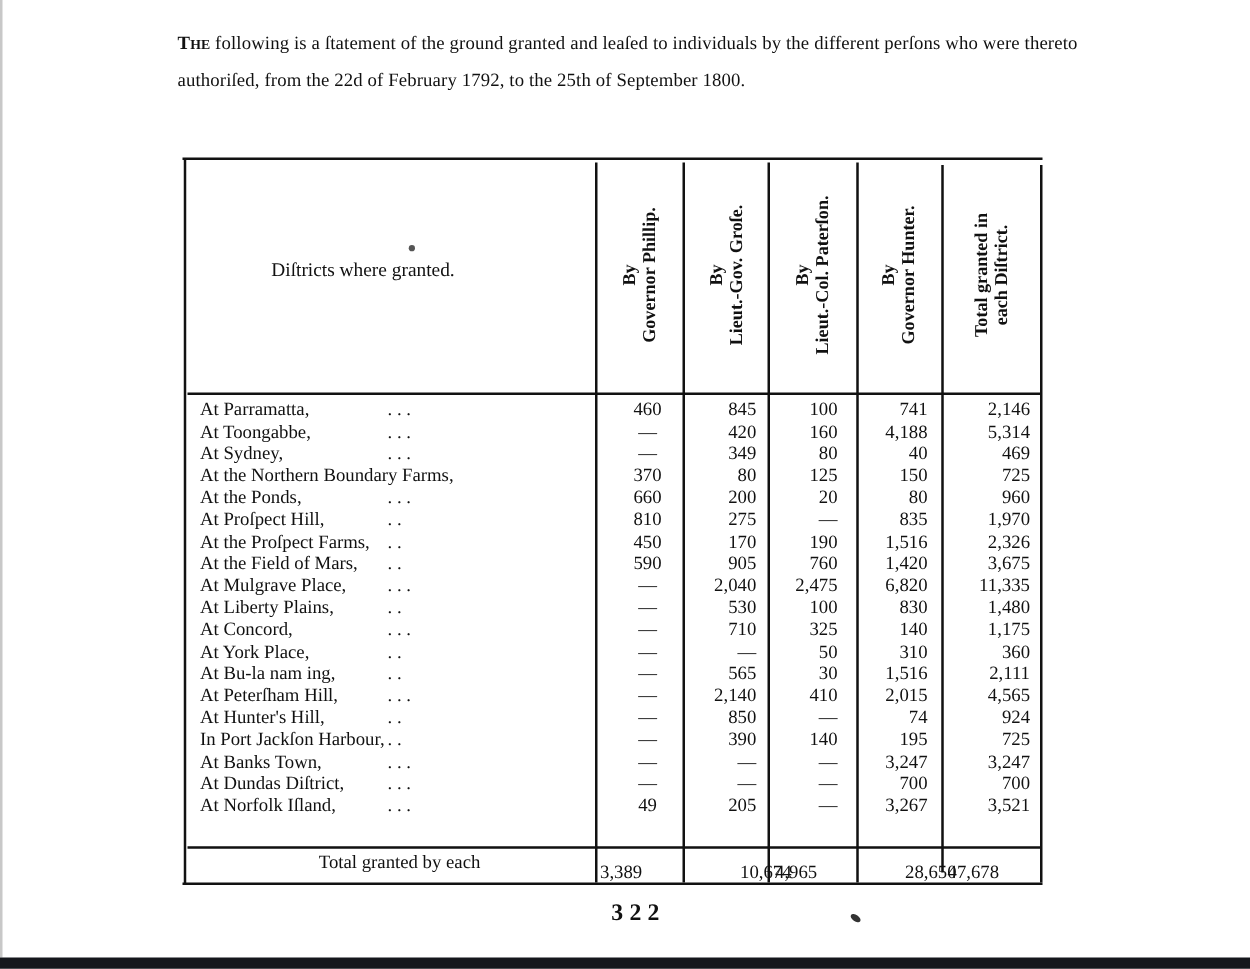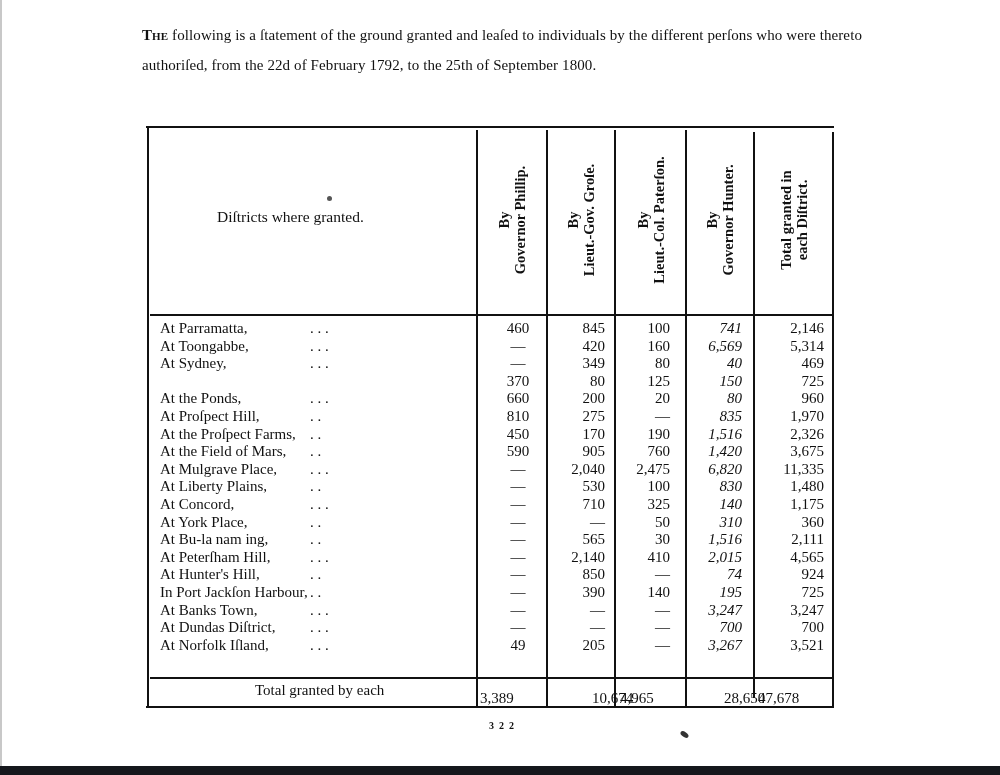--- a/index.html
+++ b/index.html
@@ -30,26 +30,26 @@
   .rows {
     position: absolute; left: 160px; top: 320px; width: 672px;
   }
   .row { position: relative; height: 17.6px; font-size: 15px; line-height: 17px; white-space: nowrap; }
   .row .name { position: absolute; left: 0; }
   .row .dots { position: absolute; left: 150px; width: 170px; letter-spacing: 0; }
   .row .c { position: absolute; text-align: right; font-size: 15px; }
   .c1 { left: 332px; width: 52px; text-align: center !important; }
   .c2 { left: 395px; width: 50px; }
   .c3 { left: 462px; width: 48px; }
-  .c4 { left: 530px; width: 52px; font-style: italic; }
+  .c4 { left: 530px; width: 52px; }
   .c5 { left: 598px; width: 66px; }
   .total-row { position: absolute; top: 682px; left: 160px; width: 672px; height: 22px; font-size: 15px; }
   .total-row .label { position: absolute; left: 95px; top: 0; }
   .total-row .c { position: absolute; top: 8px; }
-  .page-num { position: absolute; left: 489px; top: 720px; font-size: 10px; font-weight: bold; letter-spacing: 5px; }
+  .page-num { position: absolute; left: 489px; top: 720px; font-size: 19px; font-weight: bold; letter-spacing: 5px; }
   .smudge { position: absolute; left: 680px; top: 732px; width: 9px; height: 5px; background: #333; border-radius: 50%; transform: rotate(35deg); }
   .bottom-bar { position: absolute; left: 0; top: 766px; width: 1000px; height: 9px; background: #15171c; }
   .left-edge { position: absolute; left: 0; top: 0; width: 2px; height: 766px; background: #c8c8c8; }
 </style>
 </head>
 <body>
 
 <div class="left-edge"></div>
 
 <div class="intro">
@@ -114,33 +114,34 @@
         <span class="c c3">100</span>
         <span class="c c4">741</span>
         <span class="c c5">2,146</span>
       </div>
       <div class="row">
         <span class="name">At Toongabbe,</span>
         <span class="dots">.        .        .</span>
         <span class="c c1">—</span>
         <span class="c c2">420</span>
         <span class="c c3">160</span>
-        <span class="c c4">6,569</span>
+        <span class="c c4">4,188</span>
         <span class="c c5">5,314</span>
       </div>
       <div class="row">
         <span class="name">At Sydney,</span>
         <span class="dots">.        .        .</span>
         <span class="c c1">—</span>
         <span class="c c2">349</span>
         <span class="c c3">80</span>
         <span class="c c4">40</span>
         <span class="c c5">469</span>
       </div>
       <div class="row">
+        <span class="name">At the Northern Boundary Farms,</span>
         <span class="dots"></span>
         <span class="c c1">370</span>
         <span class="c c2">80</span>
         <span class="c c3">125</span>
         <span class="c c4">150</span>
         <span class="c c5">725</span>
       </div>
       <div class="row">
         <span class="name">At the Ponds,</span>
         <span class="dots">.        .        .</span>

